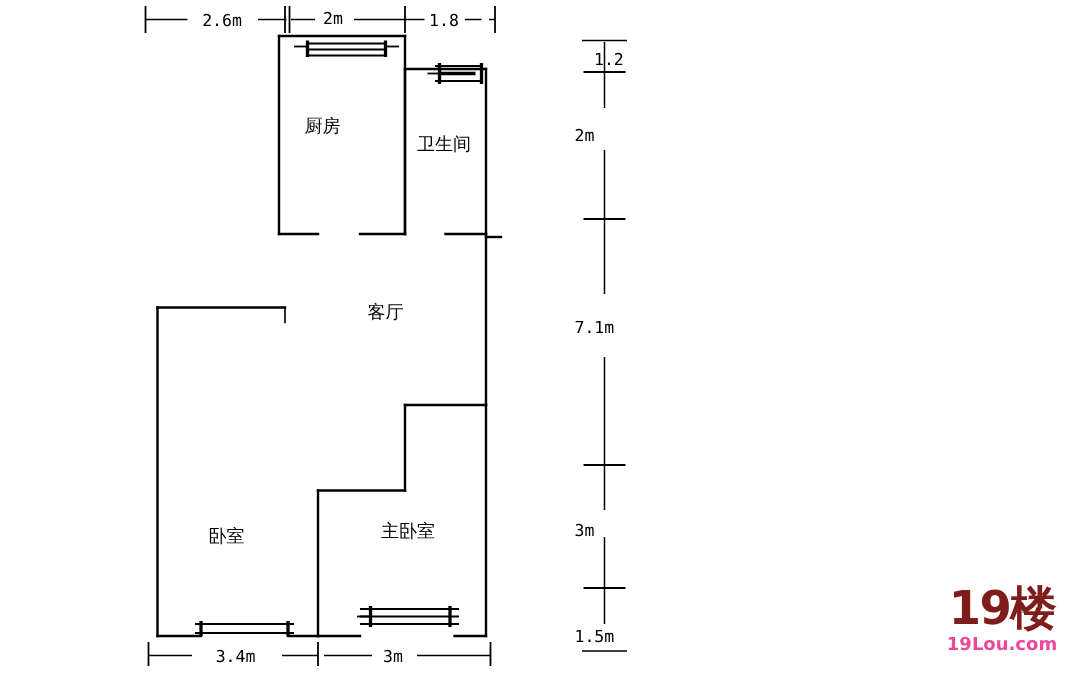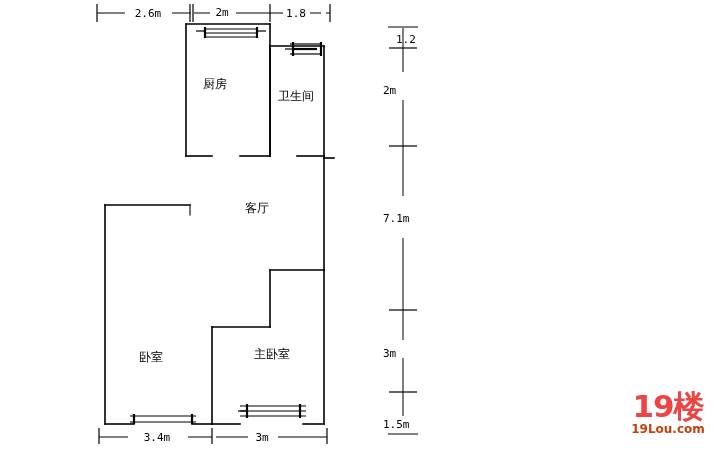--- a/index.html
+++ b/index.html
@@ -242,17 +242,17 @@
 
     <text class="room-text" x="215" y="88" text-anchor="middle">厨房</text>
     <text class="room-text" x="296" y="100" text-anchor="middle">卫生间</text>
     <text class="room-text" x="257" y="212" text-anchor="middle">客厅</text>
     <text class="room-text" x="151" y="361" text-anchor="middle">卧室</text>
     <text class="room-text" x="272" y="358" text-anchor="middle">主卧室</text>
 
   </svg>
 
   <div id="watermark">
-    <span id="wm-main" style="color: #ef4444;">19楼</span>
-    <span id="wm-sub" style="color: #c2410c;">19Lou.com</span>
+    <span id="wm-main" style="color: #7f1d1d;">19楼</span>
+    <span id="wm-sub" style="color: #ec4899;">19Lou.com</span>
   </div>
 
 </div>
 
 </body></html>

